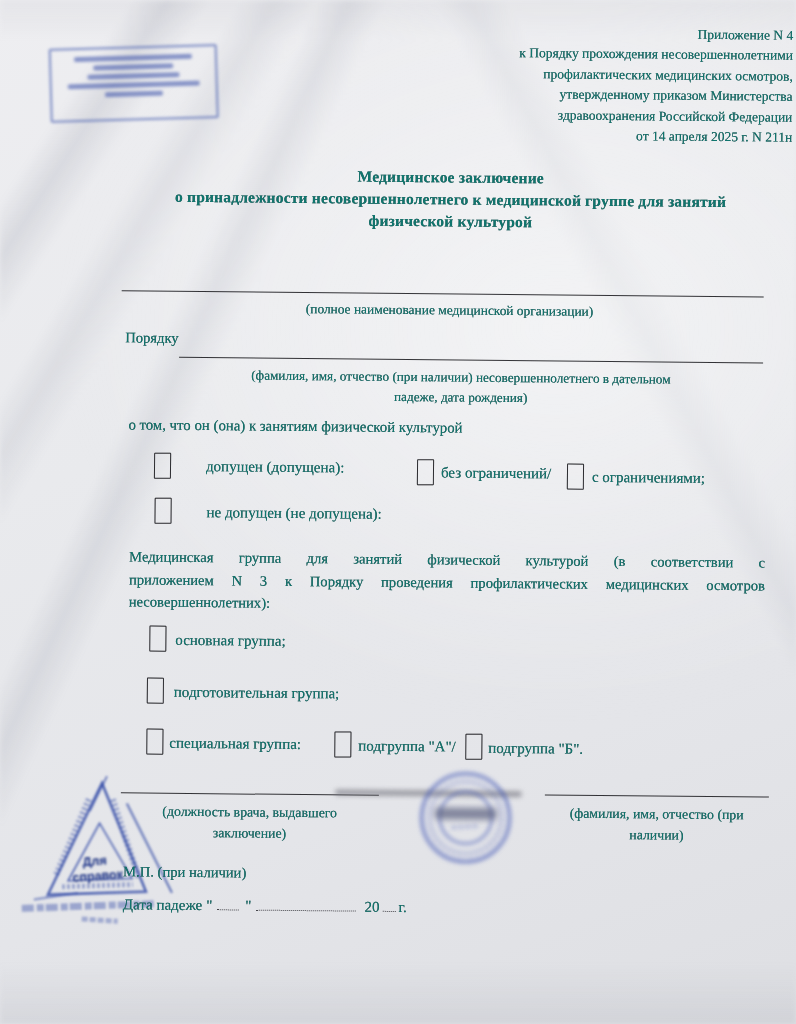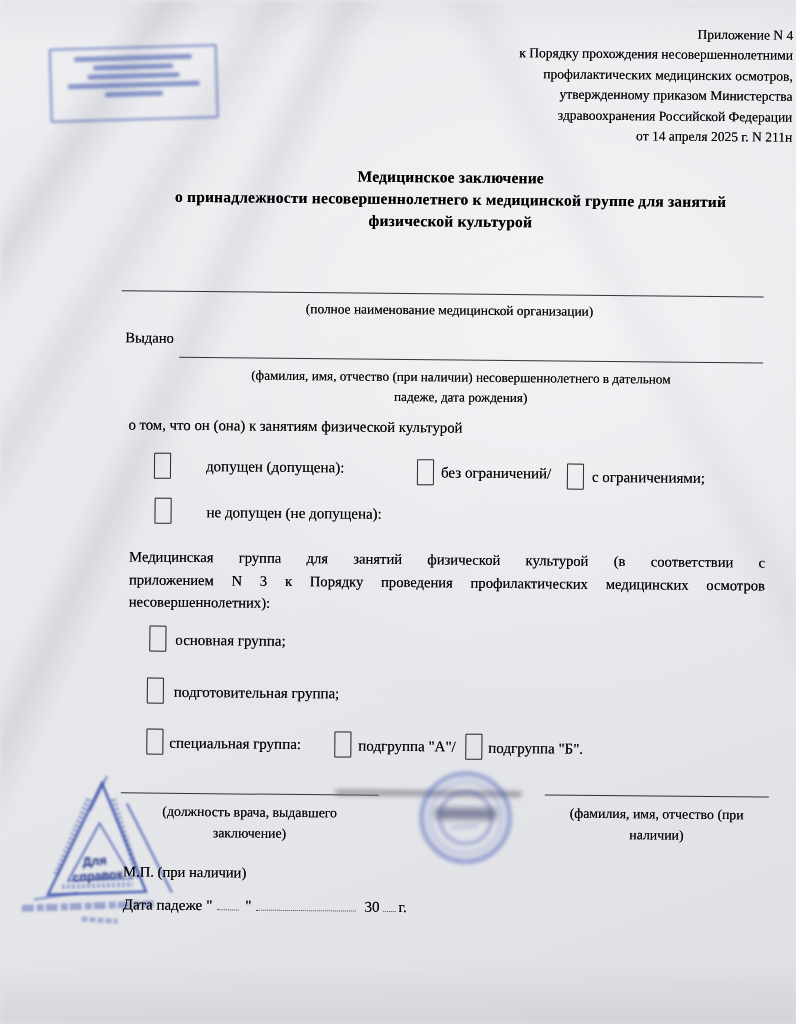--- a/index.html
+++ b/index.html
@@ -1,18 +1,18 @@
 <!DOCTYPE html>
 <html><head>
 <meta charset="utf-8">
 <style>
   html,body{margin:0;padding:0;}
   body{width:796px;height:1024px;overflow:hidden;background:#d8d9dd;}
   .photo{position:relative;width:796px;height:1024px;overflow:hidden;
-    font-family:"Liberation Serif","DejaVu Serif",serif;color:#000000;}
+    font-family:"Liberation Serif","DejaVu Serif",serif;color:#0f766e;}
   .paper{position:absolute;inset:0;
     background:linear-gradient(160deg,#eeeef1 0%,#e9eaed 38%,#e4e5e9 72%,#dedfe3 100%);}
   .creases{position:absolute;inset:0;filter:blur(2.5px);
     background:
       radial-gradient(90% 55% at 70% 32%,rgba(255,255,255,0.45),transparent 70%),
       linear-gradient(123deg,transparent 9%,rgba(100,106,128,0.14) 11.5%,transparent 14.5%),
       linear-gradient(121deg,transparent 17%,rgba(100,106,128,0.10) 19.5%,transparent 22.5%),
       linear-gradient(115deg,transparent 25%,rgba(100,106,128,0.12) 27.5%,transparent 30.5%),
       linear-gradient(62deg,transparent 73%,rgba(100,106,128,0.08) 75.5%,transparent 78.5%),
       linear-gradient(0deg,rgba(135,138,150,0.14),transparent 6%),
@@ -75,21 +75,21 @@
 
     <div class="abs title">
       <div>Медицинское заключение</div>
       <div>о принадлежности несовершеннолетнего к медицинской группе для занятий</div>
       <div>физической культурой</div>
     </div>
 
     <div class="rule" style="left:120px;top:293px;width:642px"></div>
     <div class="abs cap" style="left:150px;top:300px;width:596px">(полное наименование медицинской организации)</div>
 
-    <div class="abs body-t" style="left:124px;top:332px">Выдано</div>
+    <div class="abs body-t" style="left:124px;top:332px">Порядку</div>
     <div class="rule" style="left:178px;top:359px;width:584px"></div>
     <div class="abs cap" style="left:160px;top:367px;width:600px;font-size:13.2px">
       <div>(фамилия, имя, отчество (при наличии) несовершеннолетнего в дательном</div>
       <div>падеже, дата рождения)</div>
     </div>
 
     <div class="abs" style="left:128px;top:419px;font-size:14.8px">о том, что он (она) к занятиям физической культурой</div>
 
     <div class="cbx" style="left:154px;top:455px"></div>
     <div class="lbl" style="left:206px;top:460px">допущен (допущена):</div>
@@ -161,17 +161,17 @@
 
     <div class="rule" style="left:548px;top:793px;width:224px"></div>
     <div class="abs sigcap" style="left:545px;top:802px;width:230px">
       <div>(фамилия, имя, отчество (при</div>
       <div>наличии)</div>
     </div>
 
     <div class="abs body-t" style="left:127px;top:866px">М.П. (при наличии)</div>
 
     <div class="abs" style="left:127px;top:898px;font-size:15px">
-      <span>Дата падеже</span><span class="q">"</span><span class="blank" style="width:22px"></span><span class="q">"</span><span class="blank" style="width:100px;margin-right:9px"></span><span>30</span><span class="blank" style="width:13px"></span><span>г.</span>
+      <span>Дата падеже</span><span class="q">"</span><span class="blank" style="width:22px"></span><span class="q">"</span><span class="blank" style="width:100px;margin-right:9px"></span><span>20</span><span class="blank" style="width:13px"></span><span>г.</span>
     </div>
 
   </div>
 </div>
 
 </body></html>

